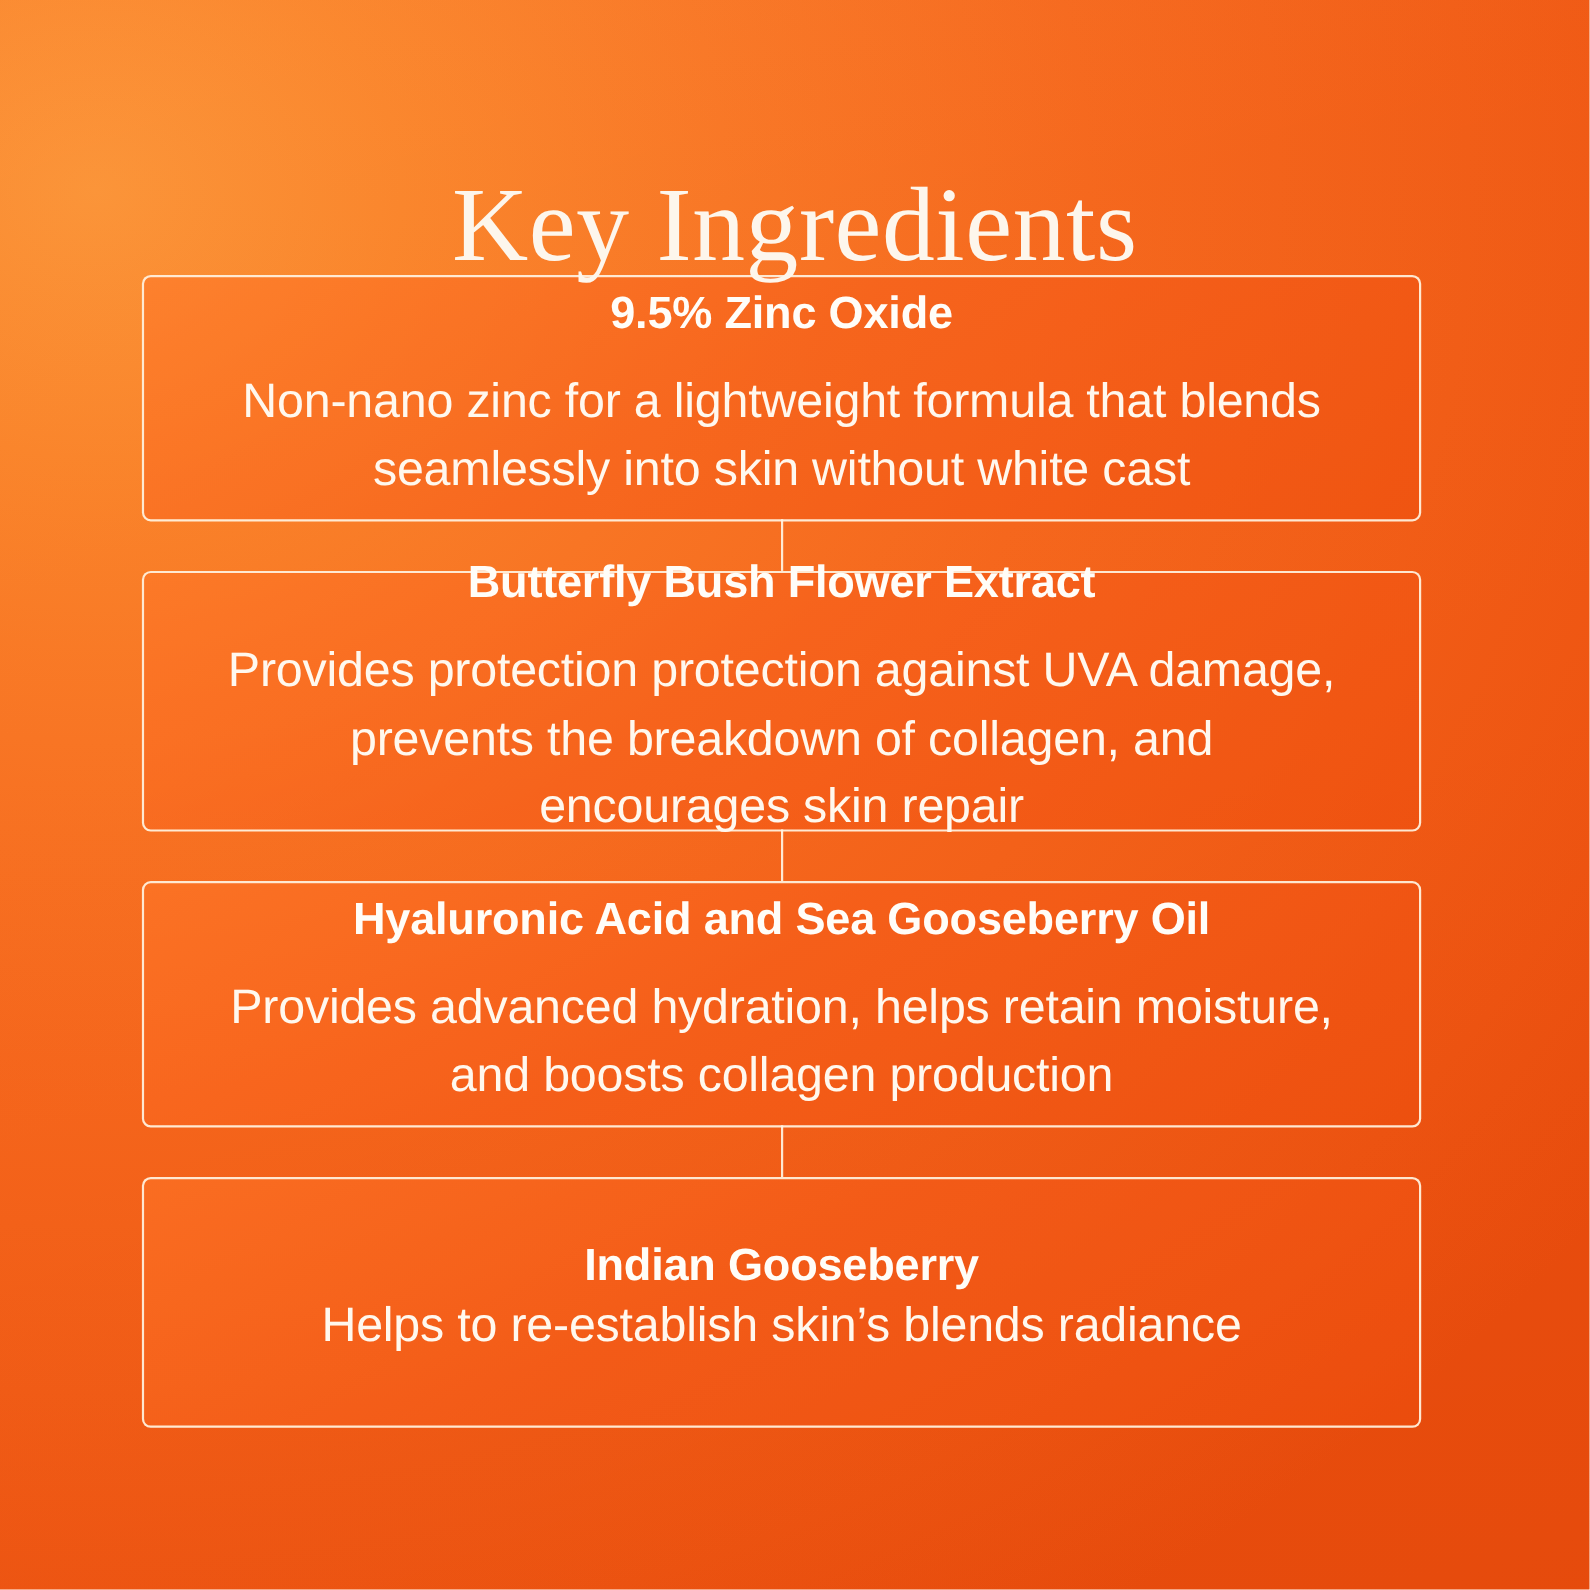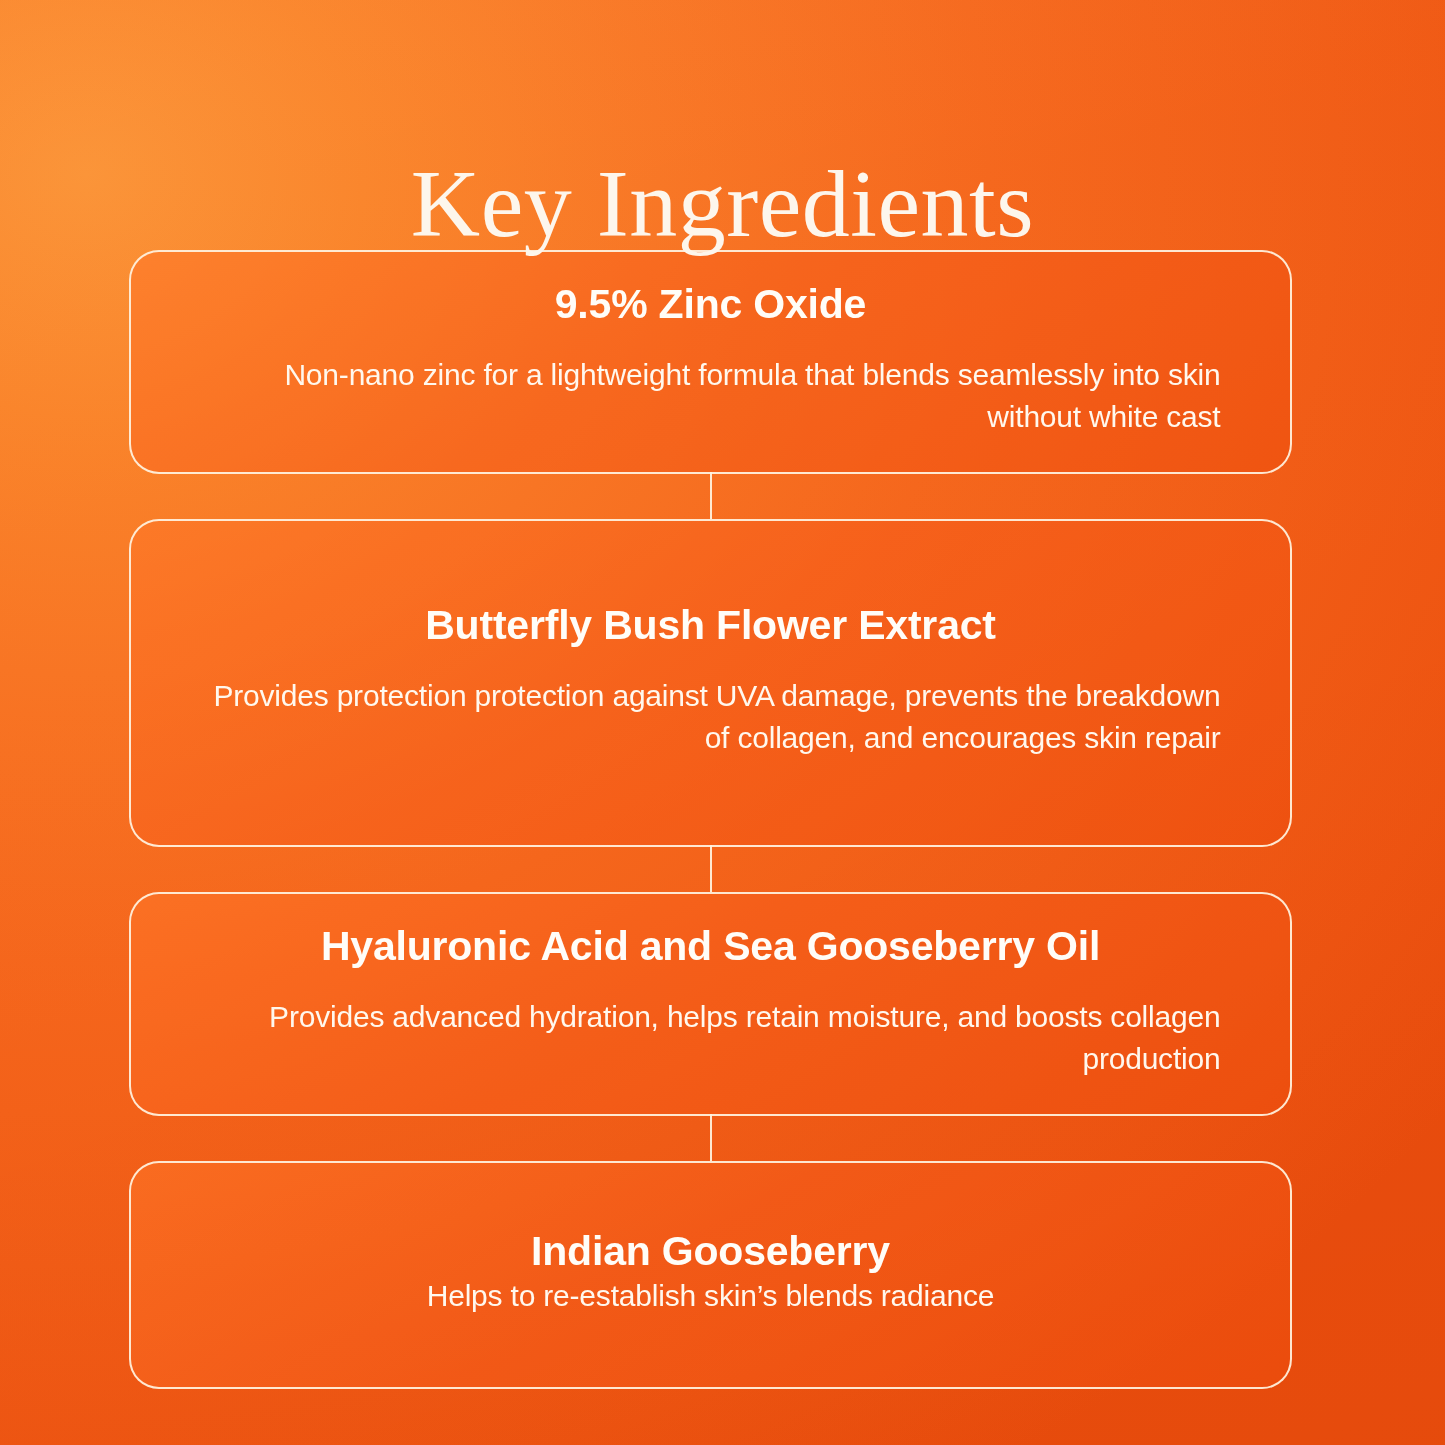--- a/index.html
+++ b/index.html
@@ -70,28 +70,28 @@
     top: 250px;
     width: 1163px;
     z-index: 2;
   }
 
   .card {
     position: relative;
     box-sizing: border-box;
     width: 1163px;
     border: 2px solid rgba(255, 244, 226, 0.92);
-    border-radius: 30px;
+    border-radius: 8px;
     background:
       linear-gradient(150deg,
         rgba(255, 118, 40, 0.55) 0%,
         rgba(246, 92, 26, 0.55) 45%,
         rgba(238, 78, 14, 0.55) 100%);
     color: #fffaf2;
-    text-align: right;
+    text-align: center;
     padding: 26px 46px 30px 46px;
     display: flex;
     flex-direction: column;
     align-items: center;
     justify-content: center;
   }
 
   
   .card .connector {
     position: absolute;
@@ -109,33 +109,33 @@
     font-size: 41px;
     line-height: 1.12;
     letter-spacing: -0.2px;
     margin: 0;
     color: #fffdf8;
   }
 
   .card-body {
     font-family: "Liberation Sans", sans-serif;
     font-weight: 400;
-    font-size: 30px;
+    font-size: 44px;
     line-height: 1.40;
     letter-spacing: -0.2px;
     margin: 0;
     color: #fff8ee;
     max-width: 1020px;
   }
 
   
   .card-1 { height: 224px; }
   .card-1 .card-title { margin-bottom: 26px; }
 
-  .card-2 { height: 328px; margin-top: 45px; }
+  .card-2 { height: 237px; margin-top: 45px; }
   .card-2 .card-title { margin-bottom: 26px; }
 
   .card-3 { height: 224px; margin-top: 45px; }
   .card-3 .card-title { margin-bottom: 26px; }
 
   .card-4 { height: 228px; margin-top: 45px; }
   .card-4 .card-title { }
 </style>
 </head>
 <body>

